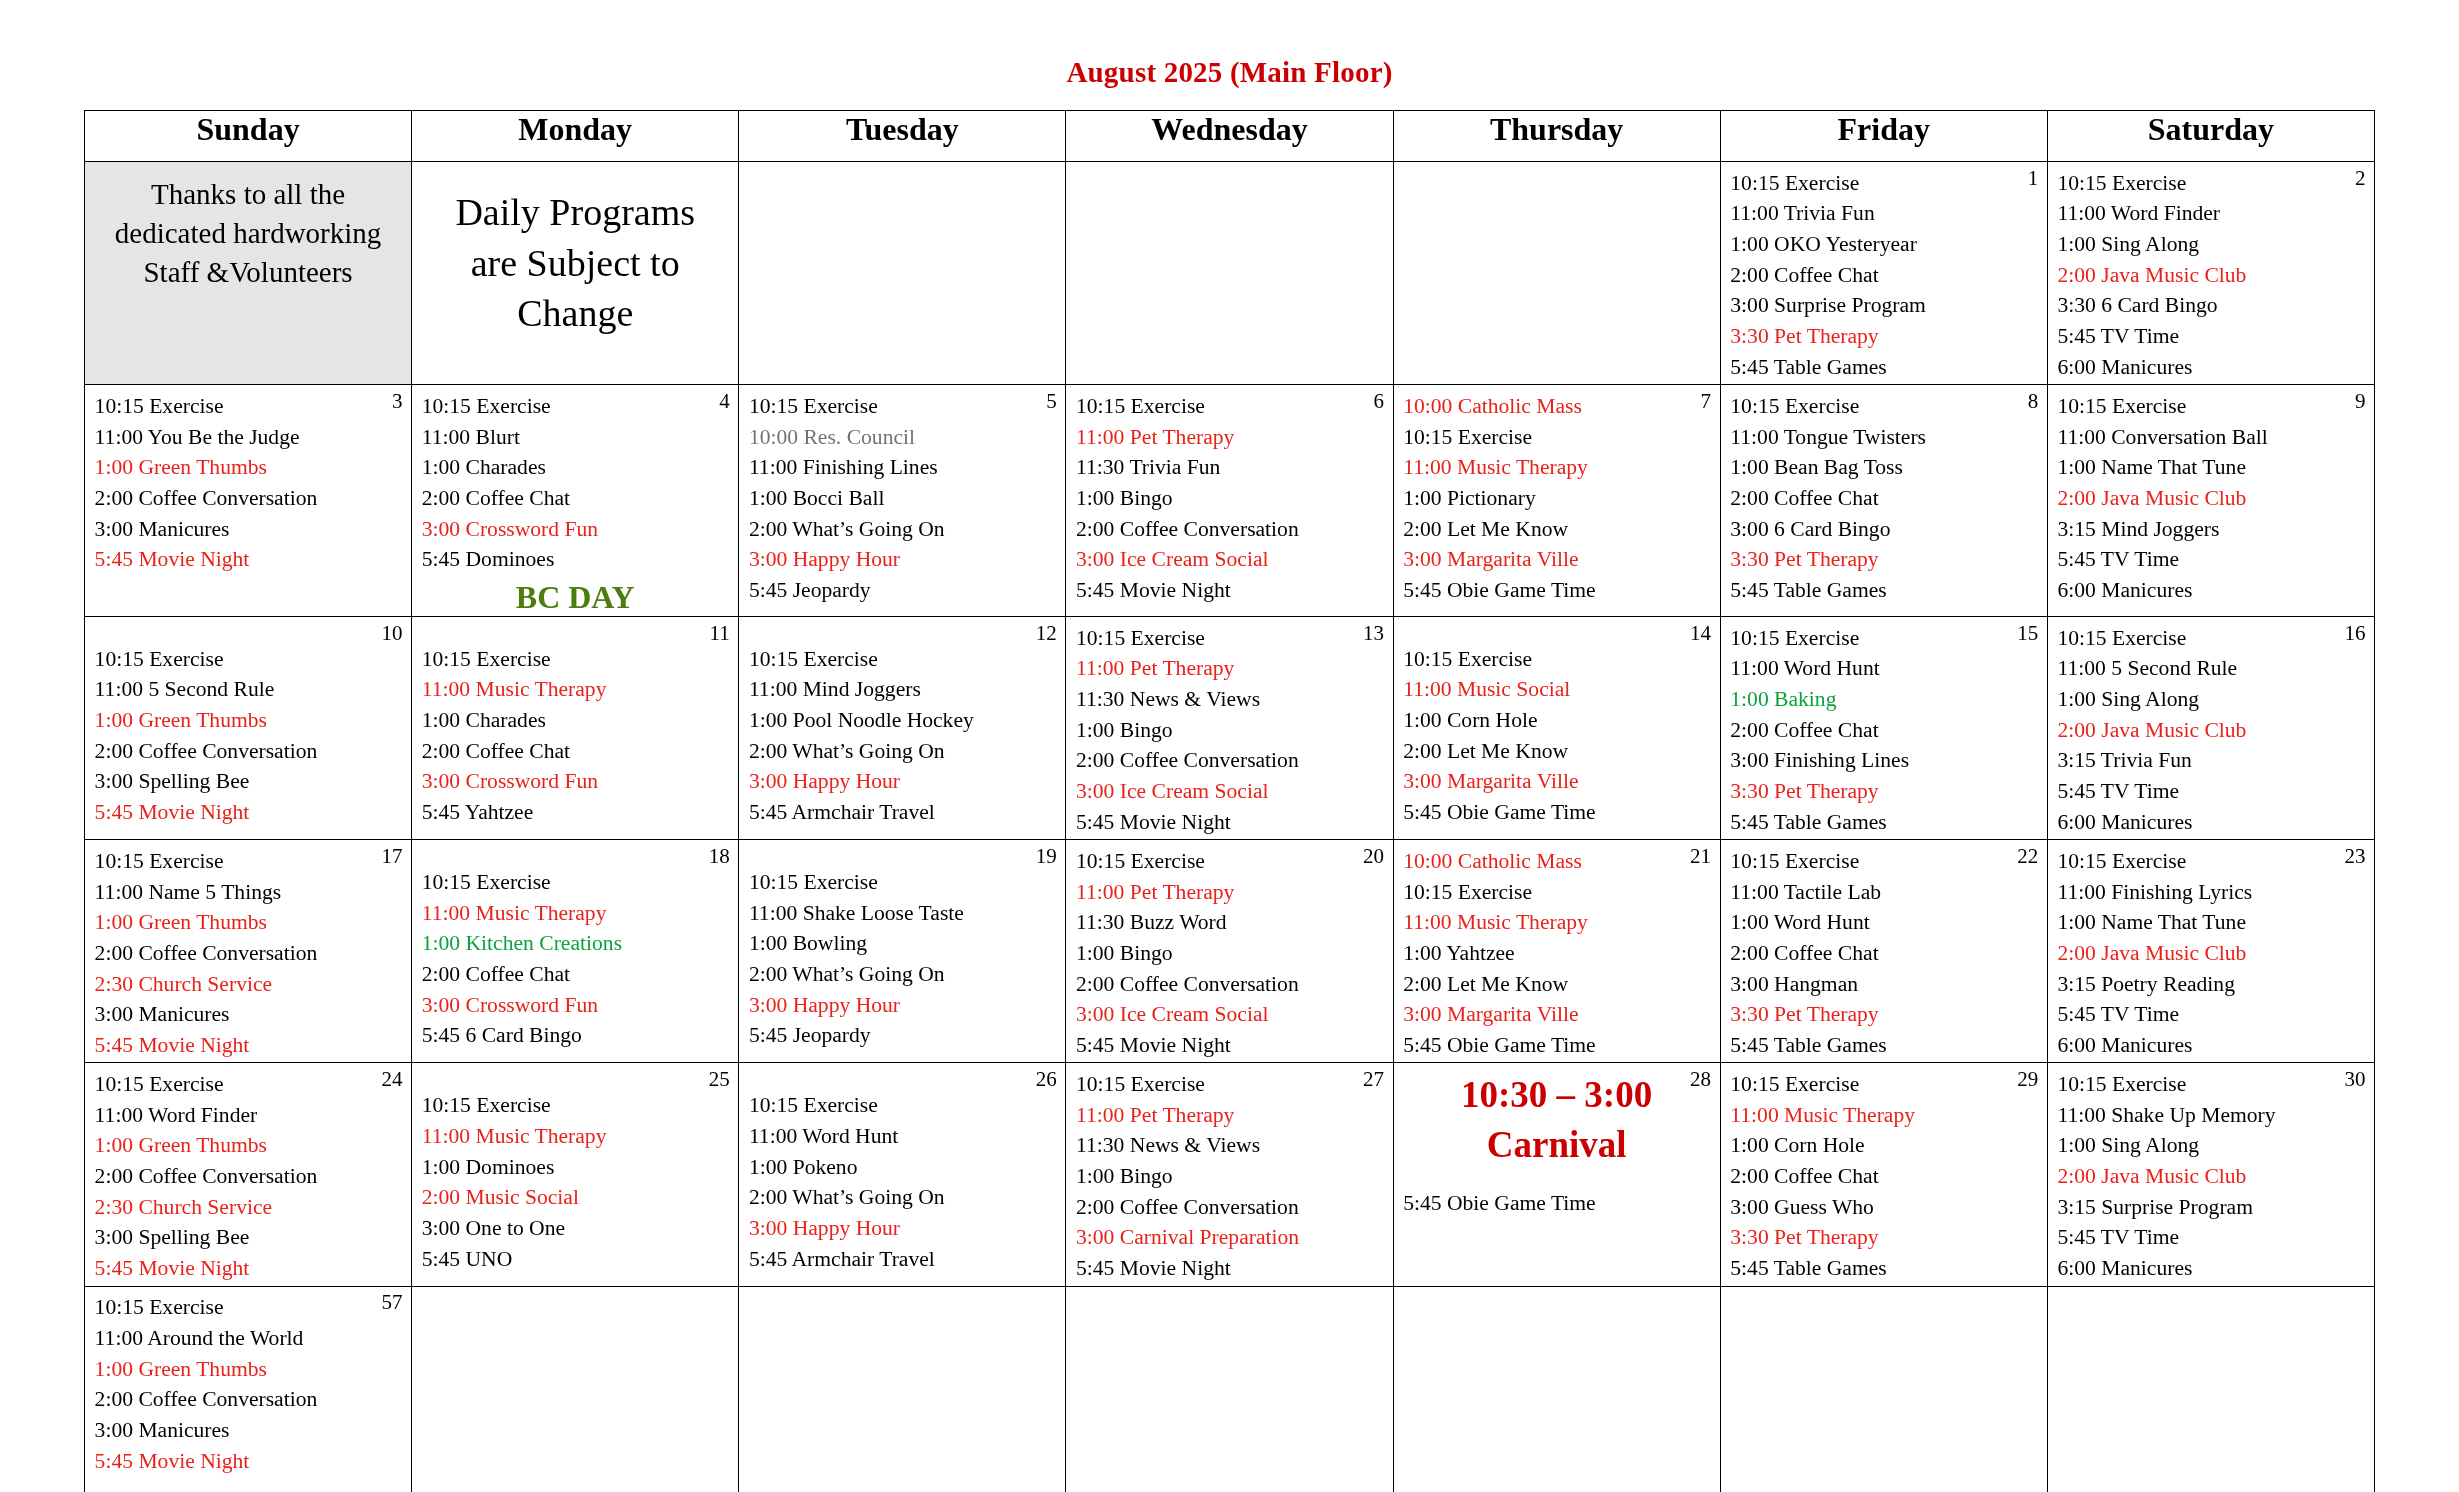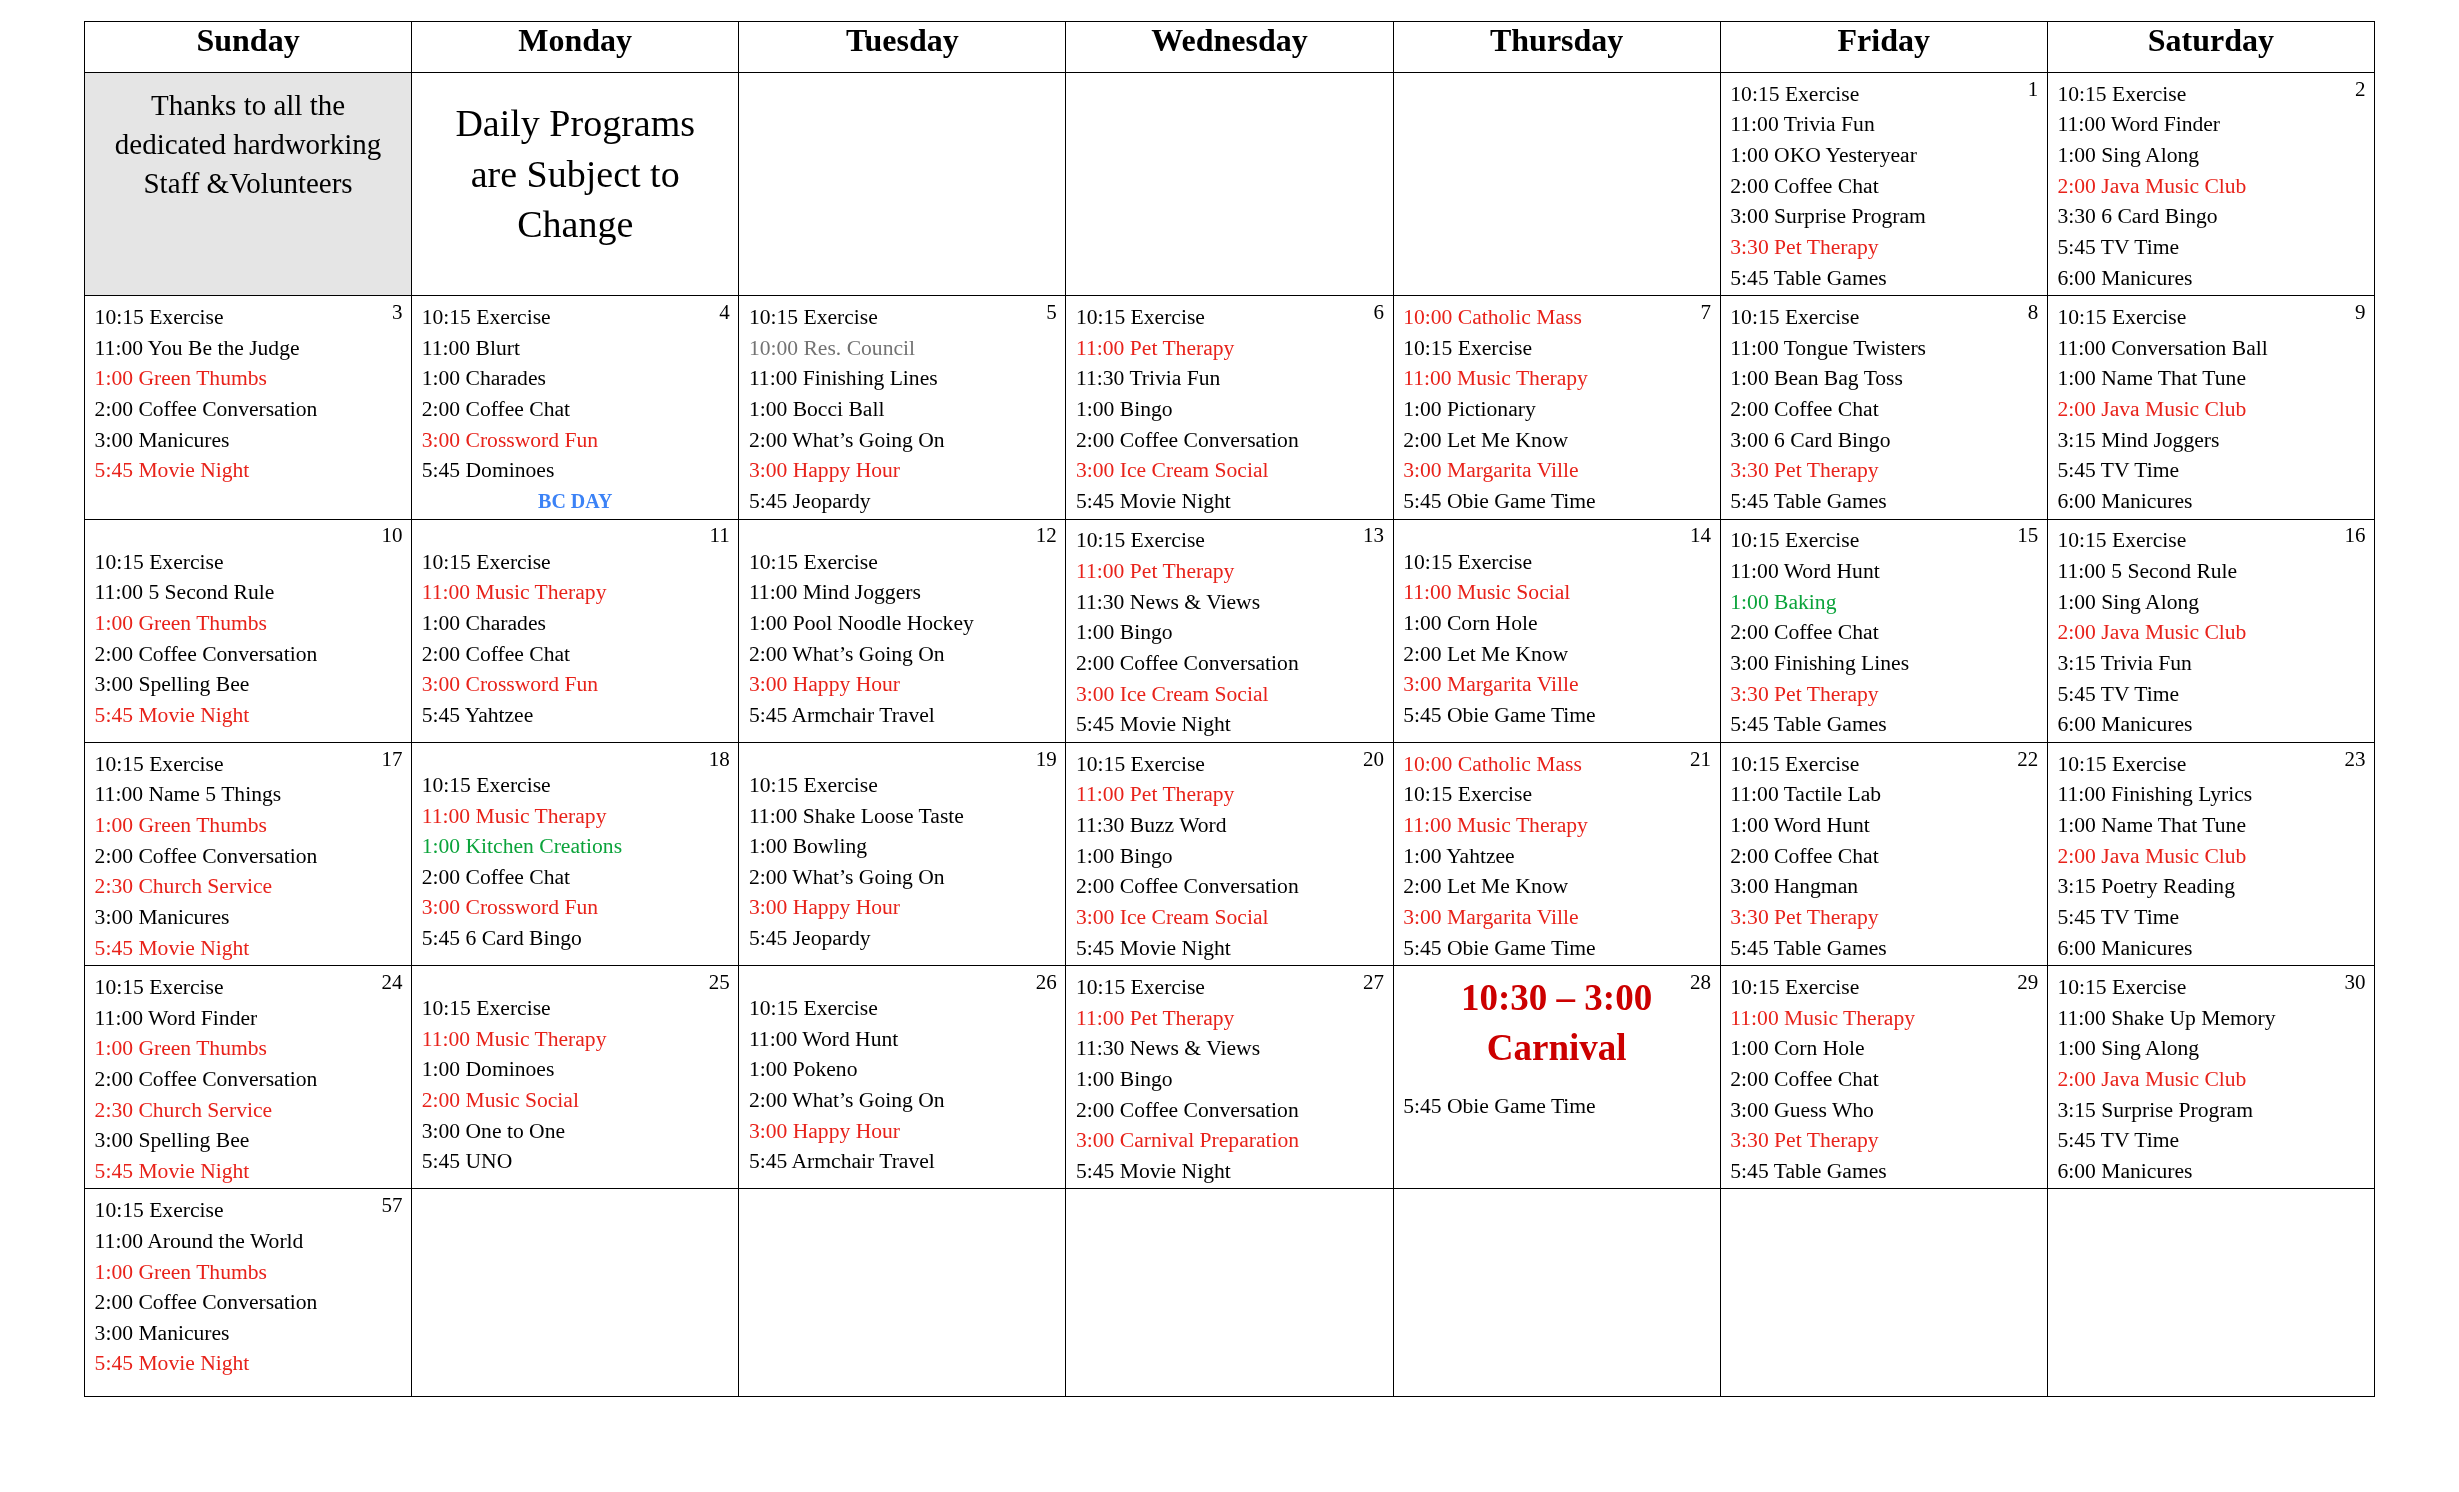--- a/index.html
+++ b/index.html
@@ -78,23 +78,23 @@
     box-sizing: border-box;
   }
   .plain-note {
     text-align: center;
     font-size: 38px;
     line-height: 1.33;
     padding: 25px 21px 0 21px;
   }
   .bcday {
     text-align: center;
-    color: #3b82f6;
+    color: #4d7c0f;
     font-weight: bold;
-    font-size: 20px;
+    font-size: 32px;
     margin-top: 1.9px;
   }
   .carnival {
     text-align: center;
     color: #cc0000;
     font-weight: bold;
     font-size: 37px;
     line-height: 1.35;
     margin-top: 7px;
   }
@@ -105,20 +105,21 @@
   }
   .c-red { color: #e8221a; }
   .c-green { color: #0aa33a; }
   .c-blue { color: #737373; }
   .c-black { color: #000000; }
 </style>
 </head>
 <body>
 
 <div class="page">
+  <div class="title">August 2025 (Main Floor)</div>
   <table class="cal">
     <thead>
       <tr>
         <th>Sunday</th>
         <th>Monday</th>
         <th>Tuesday</th>
         <th>Wednesday</th>
         <th>Thursday</th>
         <th>Friday</th>
         <th>Saturday</th>

